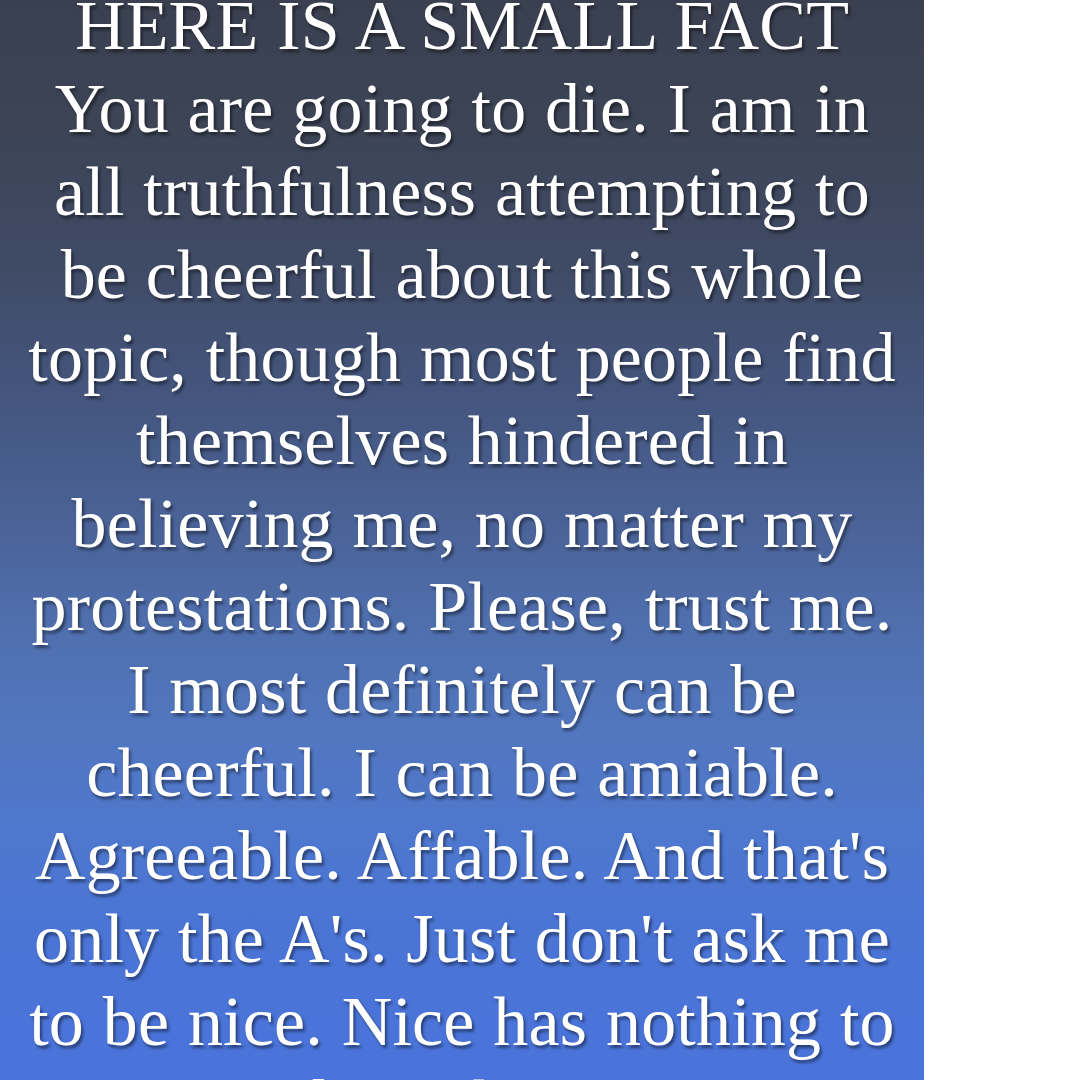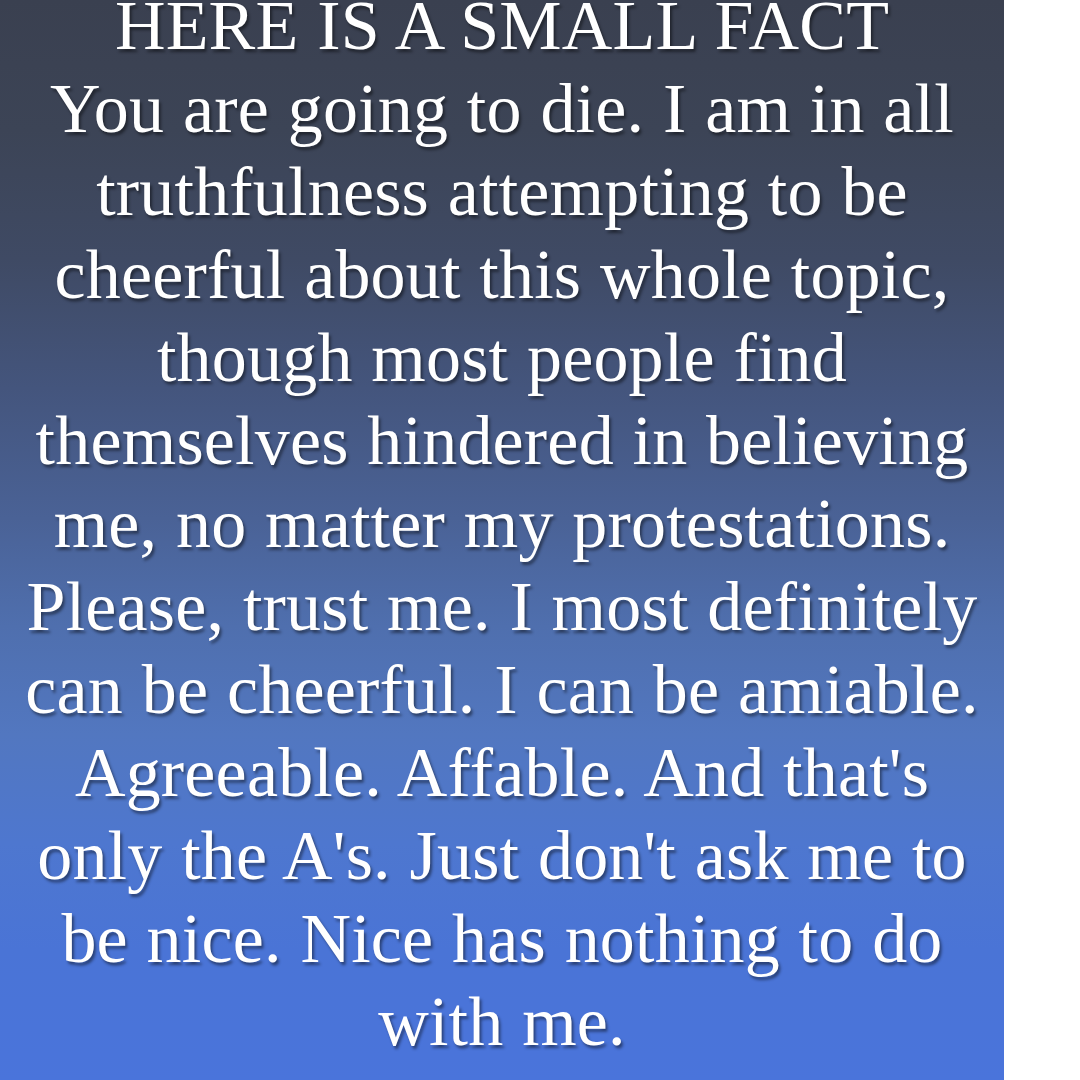--- a/index.html
+++ b/index.html
@@ -7,21 +7,21 @@
     padding: 0;
     width: 1080px;
     height: 1080px;
     overflow: hidden;
   }
   body {
     font-family: "Liberation Serif", serif;
   }
   .quote-card {
     position: relative;
-    width: 1004px;
+    width: 924px;
     height: 1080px;
     box-sizing: border-box;
     background: linear-gradient(180deg,
         #3a4050 0%,
         #3c4456 12%,
         #3f4a64 24%,
         #44557d 36%,
         #4a6296 48%,
         #4f6fae 58%,
         #5277c0 68%,

